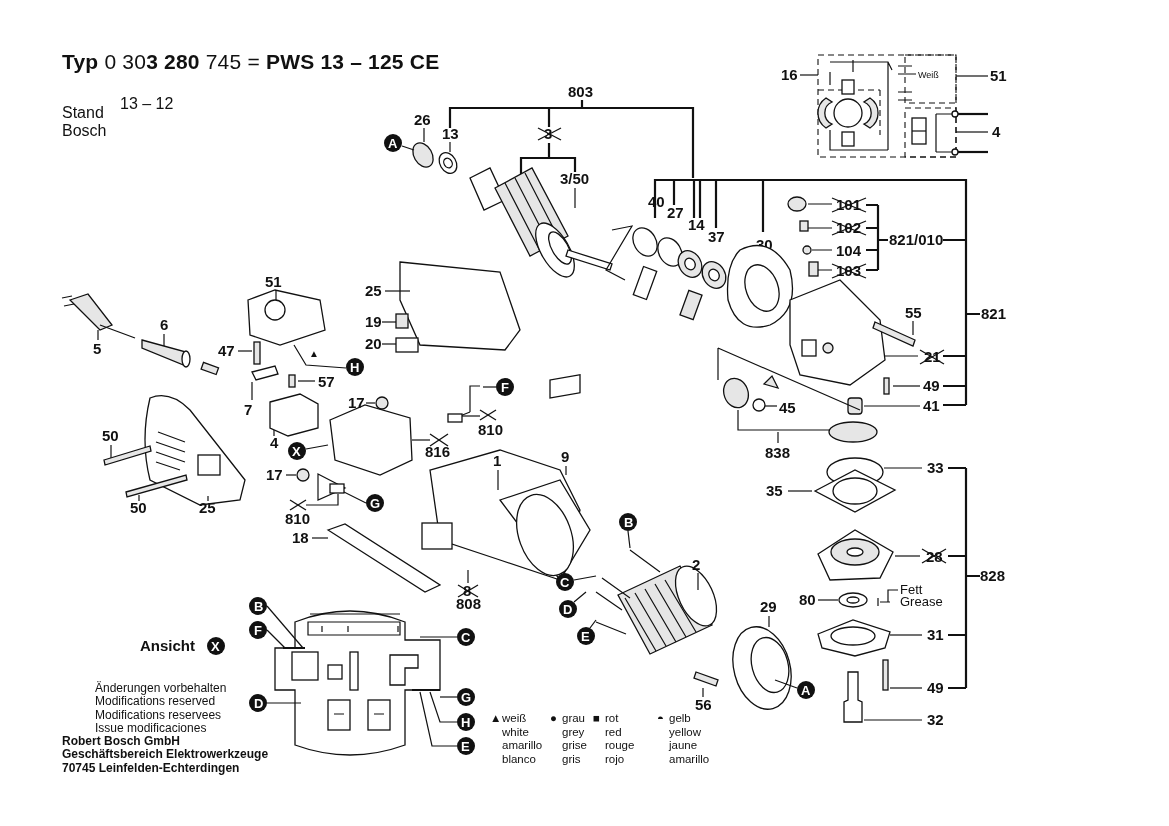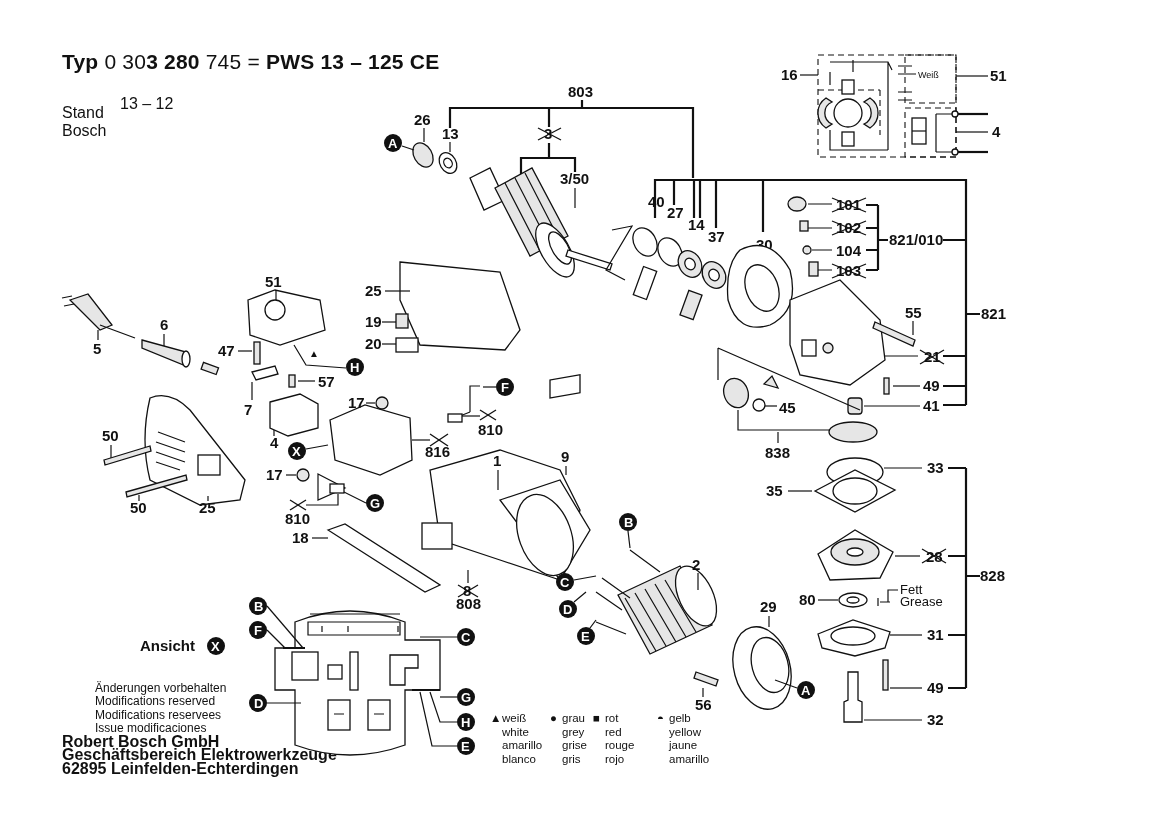--- a/index.html
+++ b/index.html
@@ -4,21 +4,21 @@
 <style>
   html, body { margin:0; padding:0; background:#ffffff; }
   body { width:1169px; height:826px; position:relative; overflow:hidden;
          font-family:"Liberation Sans", sans-serif; color:#111; }
   #title { position:absolute; left:62px; top:50px; font-size:21px; letter-spacing:0.2px; white-space:nowrap; }
   #title b { font-weight:bold; }
   #title span.n { font-weight:normal; }
   #stand { position:absolute; left:62px; top:84px; font-size:16px; line-height:18px;margin-top:20px; }
   #standval { position:absolute; left:120px; top:95px; font-size:16px; }
   #notes { position:absolute; left:62px; top:682px; font-size:12px; line-height:13.4px;margin-left:33px; }
-  #company { position:absolute; left:62px; top:735px; font-size:16px; line-height:13.4px; font-weight:bold; }
+  #company { position:absolute; left:62px; top:735px; font-size:12px; line-height:13.4px; font-weight:bold; }
   #legend { position:absolute; left:490px; top:712px; font-size:11.5px; line-height:13.5px; }
   #legend .col { position:absolute; top:0; white-space:nowrap; }
   #legend .sym { display:inline-block; width:12px; }
   svg#diagram { position:absolute; left:0; top:0; }
   svg text { font-family:"Liberation Sans", sans-serif; }
   .lbl { font-size:15px; font-weight:bold; fill:#111; }
   .lblsm { font-size:13px; fill:#111; }
   .ln { stroke:#111; stroke-width:1.2; fill:none; }
   .bk { stroke:#111; stroke-width:2.2; fill:none; }
   .part { stroke:#111; stroke-width:1.3; fill:#fff; }
@@ -40,21 +40,21 @@
 
 <div id="notes">
   <div>Änderungen vorbehalten</div>
   <div>Modifications reserved</div>
   <div>Modifications reservees</div>
   <div>Issue modificaciones</div>
 </div>
 <div id="company">
   <div>Robert Bosch GmbH</div>
   <div>Geschäftsbereich Elektrowerkzeuge</div>
-  <div>62895 Leinfelden-Echterdingen</div>
+  <div>70745 Leinfelden-Echterdingen</div>
 </div>
 
 <div id="legend">
   <div class="col" style="left:0">
     <div><span class="sym">▲</span><span>weiß</span></div>
     <div style="padding-left:12px">white</div>
     <div style="padding-left:12px">amarillo</div>
     <div style="padding-left:12px">blanco</div>
   </div>
   <div class="col" style="left:60px">

